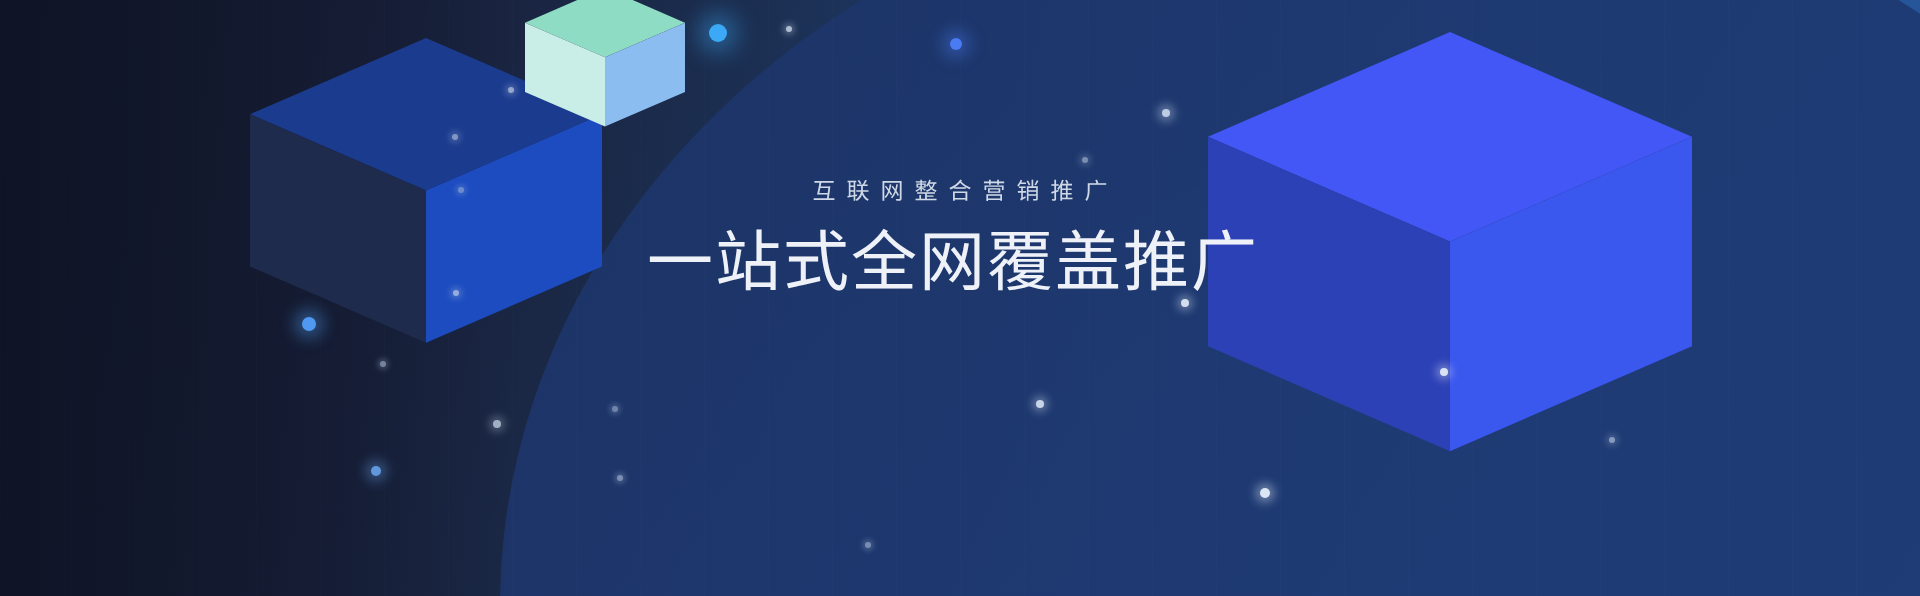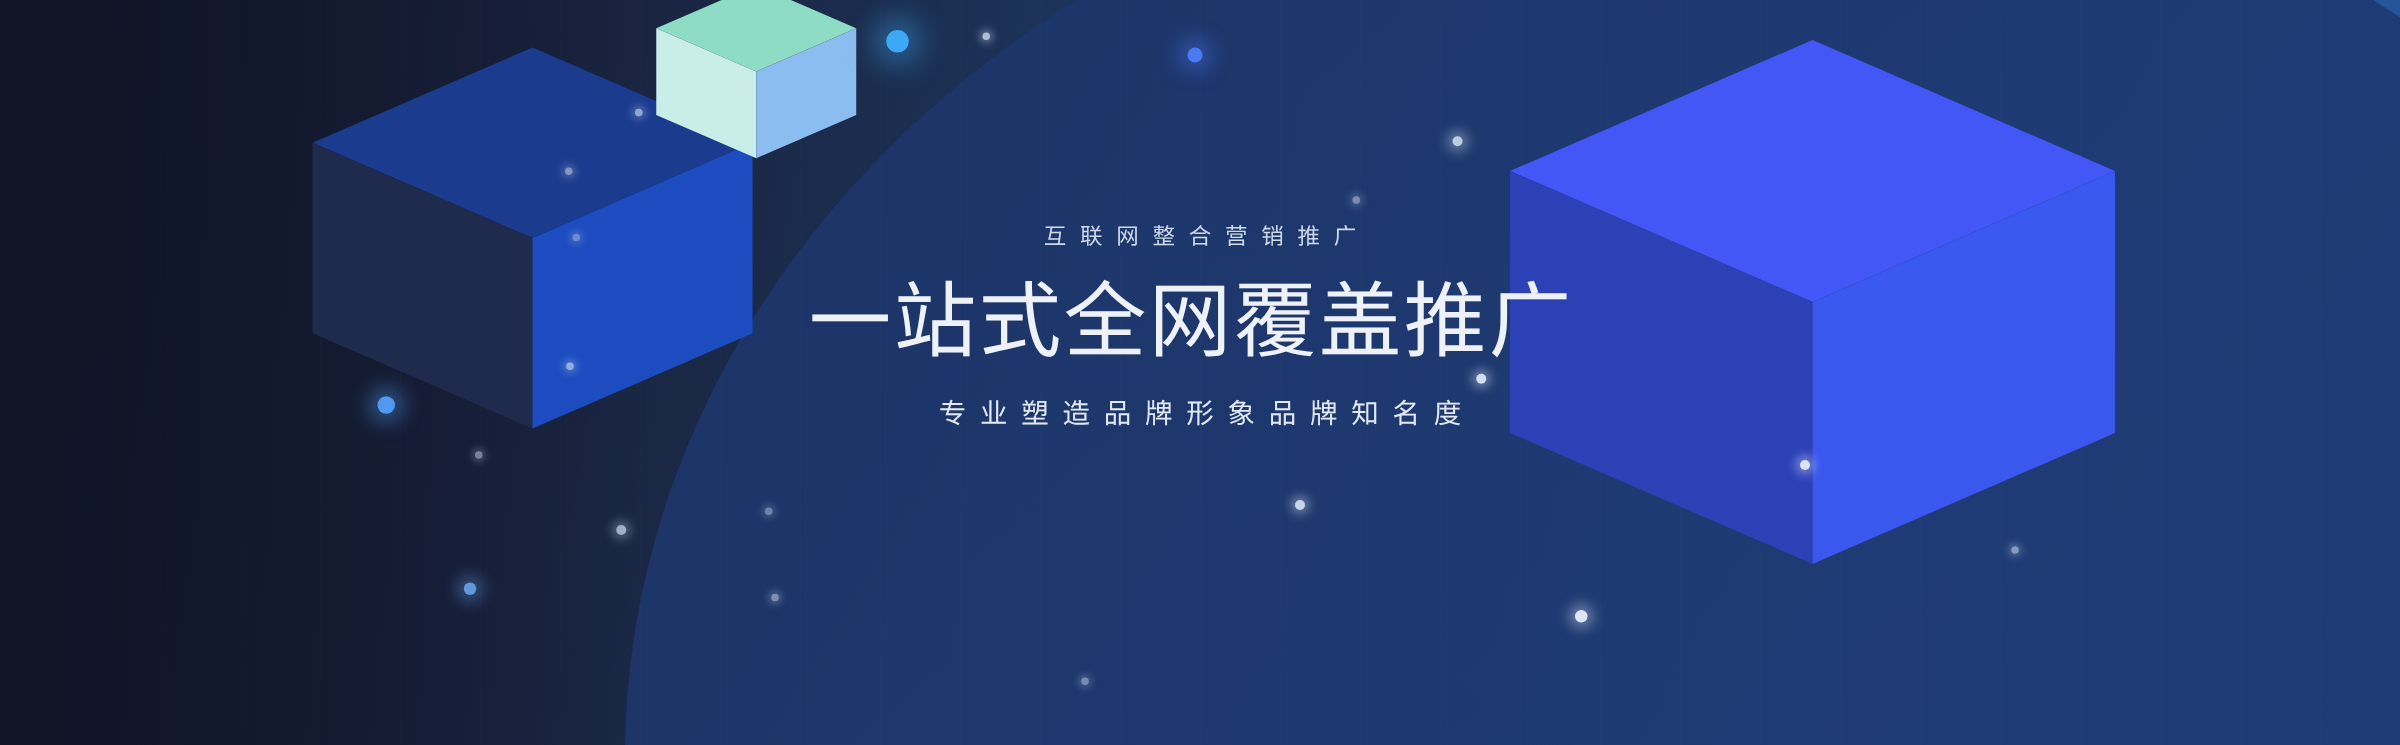--- a/index.html
+++ b/index.html
@@ -88,21 +88,21 @@
   
   .copy {
     position: absolute;
     left: 0;
     right: 0;
     top: 180px;
     text-align: center;
     z-index: 6;
   }
   .eyebrow {
-    font-size: 18px;
+    font-size: 23px;
     letter-spacing: 11px;
     text-indent: 11px;
     color: #cfd8e6;
     line-height: 1;
     margin: 0 0 26px 0;
     font-weight: 400;
     white-space: nowrap;
   }
   .headline {
     font-size: 66px;
@@ -182,16 +182,15 @@
       <span class="dot" style="left: 1265px; top: 493px; width: 10px; height: 10px; background: rgb(231, 239, 250); opacity: 0.95; box-shadow: rgba(231, 239, 250, 0.4) 0px 0px 10px 5px;"></span>
       <span class="dot" style="left: 376px; top: 471px; width: 10px; height: 10px; background: rgb(106, 166, 239); opacity: 0.9; box-shadow: rgba(106, 166, 239, 0.4) 0px 0px 12px 6px;"></span>
       <span class="dot" style="left: 620px; top: 478px; width: 6px; height: 6px; background: rgb(188, 203, 229); opacity: 0.6; box-shadow: rgba(188, 203, 229, 0.4) 0px 0px 5px 3px;"></span>
       <span class="dot" style="left: 1612px; top: 440px; width: 6px; height: 6px; background: rgb(205, 217, 238); opacity: 0.6; box-shadow: rgba(205, 217, 238, 0.4) 0px 0px 6px 3px;"></span>
       <span class="dot" style="left: 868px; top: 545px; width: 6px; height: 6px; background: rgb(194, 209, 233); opacity: 0.55; box-shadow: rgba(194, 209, 233, 0.4) 0px 0px 5px 3px;"></span>
     </div>
 
   <div class="copy">
     <p class="eyebrow">互联网整合营销推广</p>
     <h1 class="headline">一站式全网覆盖推广</h1>
-    <p class="subline">专业塑造品牌形象品牌知名度</p>
   </div>
 
 </div>
 
 </body></html>

